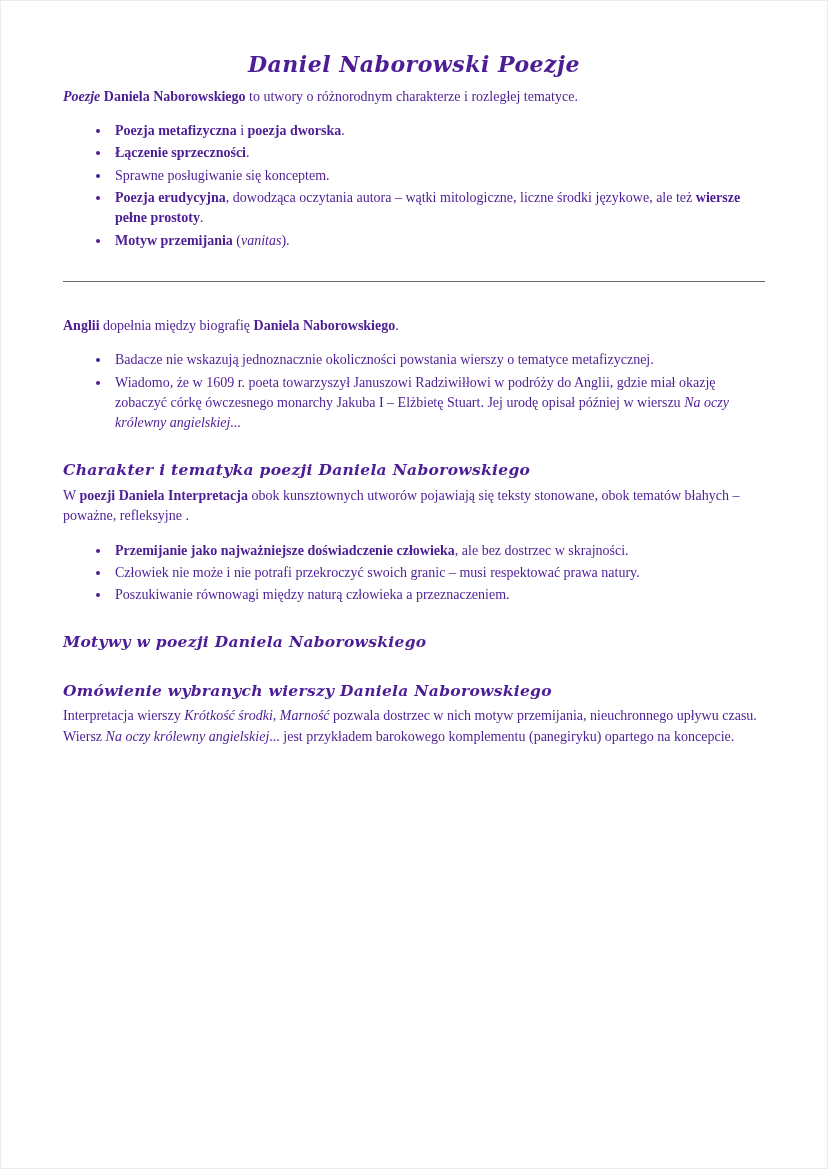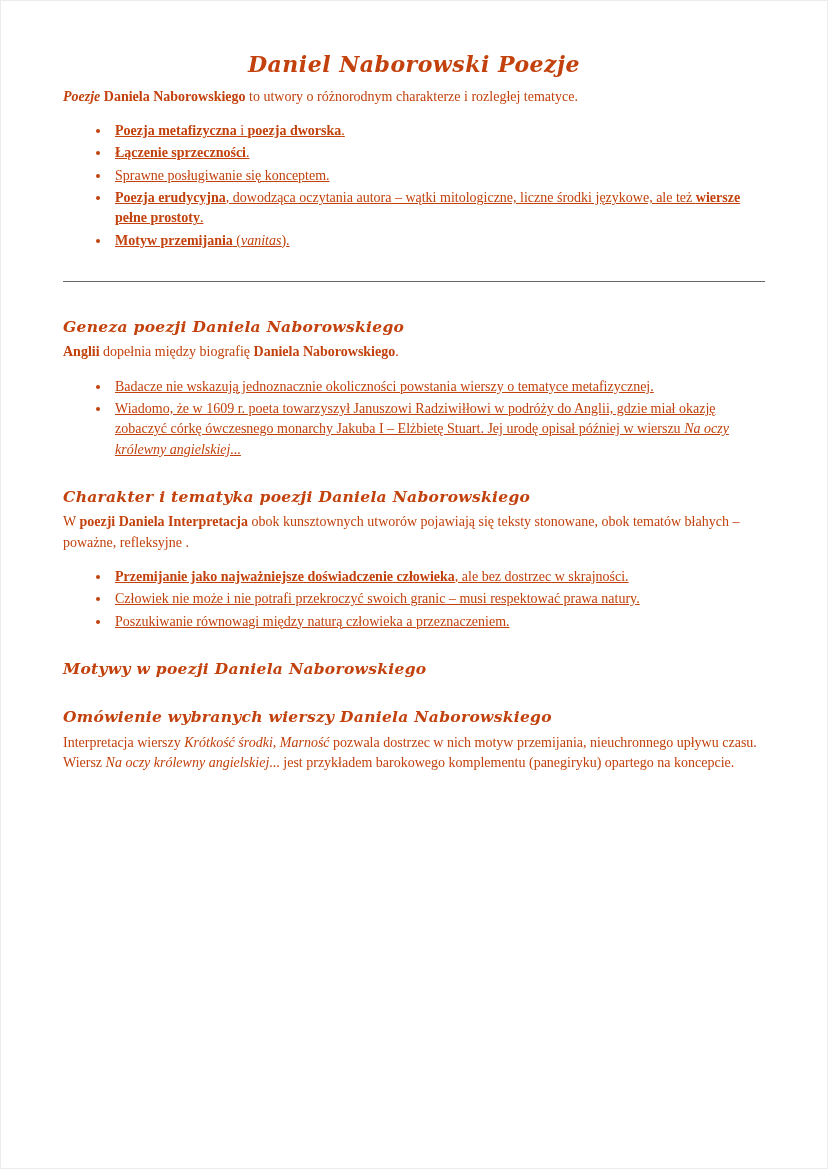--- a/index.html
+++ b/index.html
@@ -10,42 +10,41 @@
   .page {
     width: 828px;
     height: 1169px;
     box-sizing: border-box;
     background: #ffffff;
     border: 1px solid #ececec;
     padding: 48px 62px 40px 62px;
     font-family: "Liberation Serif", serif;
     font-size: 14px;
     line-height: 1.45;
-    color: #c2410c;
+    color: #4c1d95;
     overflow: hidden;
   }
   .b { font-weight: bold; }
   .i { font-style: italic; }
   .doc-title {
     font-family: "DejaVu Serif", cursive;
     font-style: italic;
     font-weight: 700;
     font-size: 22px;
     text-align: center;
     margin: 0 0 6px 0;
     letter-spacing: 0.5px;
   }
   .para {
     margin: 0 0 2px 0;
   }
   ul.bullets {
     margin: 14px 0 14px 0;
     padding-left: 48px;
     list-style-type: disc;
-    text-decoration: underline;
   }
   ul.bullets li {
     margin: 0 0 2px 0;
     padding-left: 4px;
   }
   hr.divider {
     border: none;
     border-top: 1px solid #666666;
     margin: 30px 0 34px 0;
   }
@@ -71,21 +70,20 @@
     <li><span class="b">Poezja metafizyczna</span><span> i </span><span class="b">poezja dworska</span><span>.</span></li>
     <li><span class="b">Łączenie sprzeczności</span><span>.</span></li>
     <li><span>Sprawne posługiwanie się konceptem.</span></li>
     <li><span class="b">Poezja erudycyjna</span><span>, dowodząca oczytania autora – wątki mitologiczne, liczne środki językowe, ale też </span><span class="b">wiersze pełne prostoty</span><span>.</span></li>
     <li><span class="b">Motyw przemijania</span><span> (</span><span class="i">vanitas</span><span>).</span></li>
   </ul>
 
   <hr class="divider">
 
   <div class="section">
-    <h2 class="sec-heading">Geneza poezji Daniela Naborowskiego</h2>
     <p class="para"><span class="b">Anglii</span><span> dopełnia między biografię </span><span class="b">Daniela Naborowskiego</span><span>.</span></p>
     <ul class="bullets">
       <li><span>Badacze nie wskazują jednoznacznie okoliczności powstania wierszy o tematyce metafizycznej.</span></li>
       <li><span>Wiadomo, że w 1609 r. poeta towarzyszył Januszowi Radziwiłłowi w podróży do Anglii, gdzie miał okazję zobaczyć córkę ówczesnego monarchy Jakuba I – Elżbietę Stuart. Jej urodę opisał później w wierszu </span><span class="i">Na oczy królewny angielskiej...</span></li>
     </ul>
   </div>
 
   <div class="section">
     <h2 class="sec-heading">Charakter i tematyka poezji Daniela Naborowskiego</h2>
     <p class="para"><span>W </span><span class="b">poezji Daniela Interpretacja</span><span> obok kunsztownych utworów pojawiają się teksty stonowane, obok tematów błahych – poważne, refleksyjne .</span></p>

